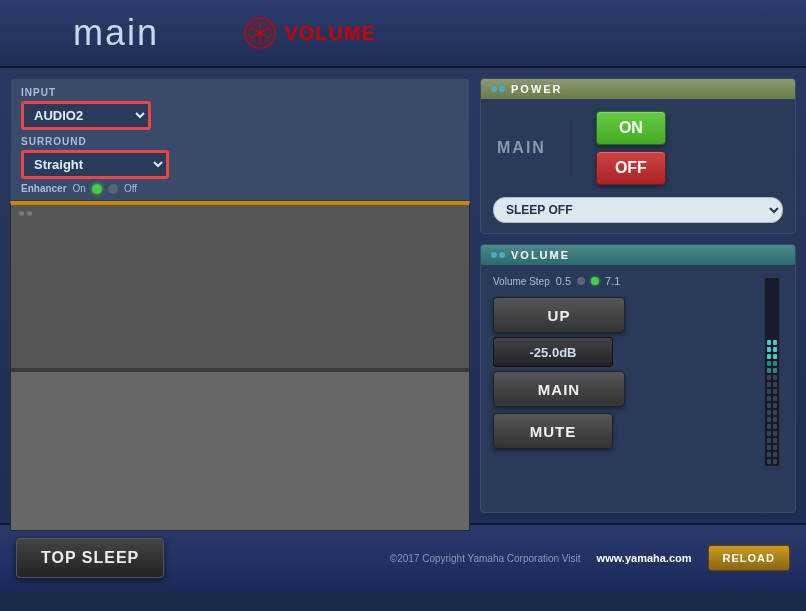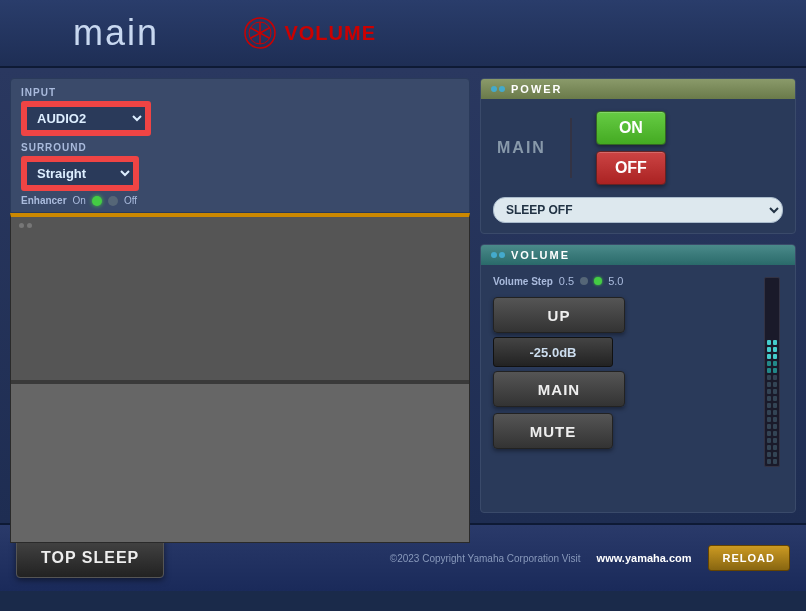--- a/index.html
+++ b/index.html
@@ -138,31 +138,31 @@
       font-size: 10px;
       font-weight: bold;
       letter-spacing: 1px;
       display: block;
       margin-bottom: 3px;
     }
 
     .control-select {
       background: #2a3a5a;
       color: #ddeeff;
-      border: 6px solid #ef4444;
+      border: 3px solid #ef4444;
       border-radius: 3px;
       padding: 3px 6px;
       font-size: 13px;
       font-weight: bold;
       cursor: pointer;
       appearance: auto;
     }
 
     .input-select { width: 130px; }
-    .surround-select { width: 118px; }
+    .surround-select { width: 148px; }
 
     .enhancer-row {
       display: flex;
       align-items: center;
       gap: 6px;
       margin-top: 4px;
     }
 
     .enhancer-label {
       color: #aabbdd;
@@ -358,21 +358,21 @@
     .volume-step-row {
       display: flex;
       align-items: center;
       gap: 6px;
       margin-bottom: 10px;
     }
 
     .step-label {
       color: #aabbdd;
       font-size: 10px;
-      font-weight: bold;
+      font-weight: normal;
     }
 
     .step-value {
       color: #aabbdd;
       font-size: 11px;
     }
 
     .step-dot-gray {
       width: 8px;
       height: 8px;
@@ -602,21 +602,21 @@
         </div>
         <span class="section-title">VOLUME</span>
       </div>
       <div class="volume-content">
         <div class="volume-controls">
           <div class="volume-step-row">
             <span class="step-label">Volume Step</span>
             <span class="step-value">0.5</span>
             <span class="step-dot-gray"></span>
             <span class="step-dot-green"></span>
-            <span class="step-value">5.0</span>
+            <span class="step-value">7.1</span>
           </div>
           <button class="vol-btn">UP</button>
           <div class="vol-db">-25.0dB</div>
           <button class="vol-btn">MAIN</button>
           <button class="mute-btn">MUTE</button>
         </div>
 
         <div class="volume-bar-container">
           <div class="volume-bar">
             <div style="display:flex;flex-direction:column;gap:2px;padding:2px;">
@@ -697,17 +697,17 @@
         </div>
       </div>
     </div>
 
   </div>
 </div>
 
 <div class="footer">
   <button class="top-menu-btn">TOP SLEEP</button>
   <div class="footer-right">
-    <span class="copyright-text">©2023 Copyright Yamaha Corporation Visit</span>
+    <span class="copyright-text">©2017 Copyright Yamaha Corporation Visit</span>
     <span class="website-text">www.yamaha.com</span>
     <button class="reload-btn">RELOAD</button>
   </div>
 </div>
 
 </body></html>

